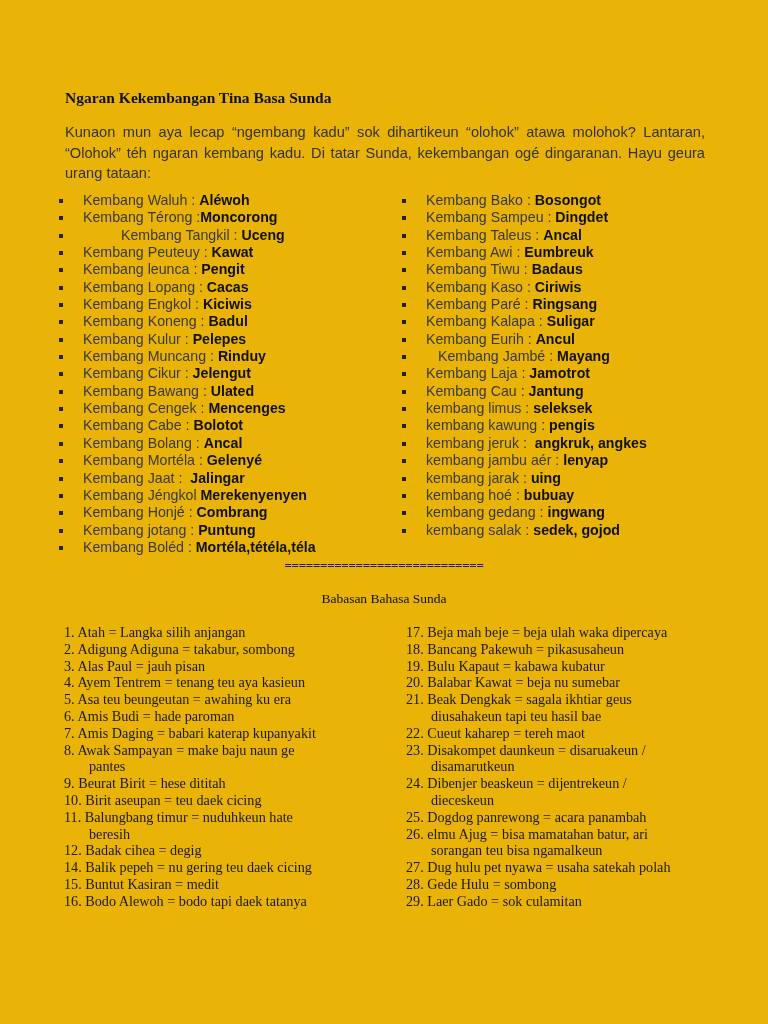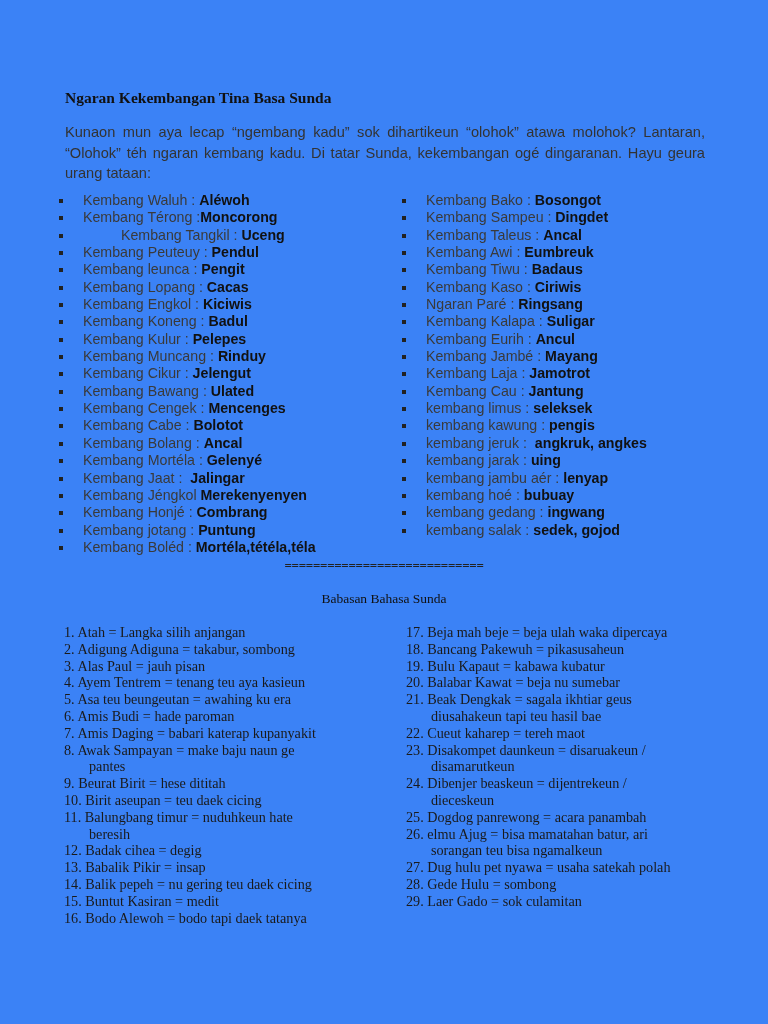--- a/index.html
+++ b/index.html
@@ -1,17 +1,17 @@
 <!DOCTYPE html>
 <html><head>
 <meta charset="utf-8">
 <style>
   html, body { margin: 0; padding: 0; background: #ffffff; }
   body { width: 768px; height: 1024px; position: relative; overflow: hidden; color: #1a1a1a; }
-  .page { position: absolute; left: 0; top: 0; width: 768px; height: 1024px; background: #3b82f6; }
+  .page { position: absolute; left: 0; top: 0; width: 768px; height: 1024px; background: #eab308; }
   .title {
     position: absolute; left: 65px; top: 89px;
     font-family: "Liberation Serif", serif; font-weight: bold; font-size: 15.5px;
     color: #111; margin: 0; white-space: nowrap;
   }
   .intro {
     position: absolute; left: 65px; top: 122px; width: 640px;
     font-family: "Liberation Sans", sans-serif; font-size: 14.6px; line-height: 20.5px;
     color: #333; text-align: justify; margin: 0;
   }
@@ -49,21 +49,21 @@
 <body>
 
 <div class="page">
   <h1 class="title">Ngaran Kekembangan Tina Basa Sunda</h1>
   <p class="intro">Kunaon mun aya lecap “ngembang kadu” sok dihartikeun “olohok” atawa molohok? Lantaran, “Olohok” téh ngaran kembang kadu. Di tatar Sunda, kekembangan ogé dingaranan. Hayu geura urang tataan:</p>
 
   <ul class="blist left" id="flowers-left">
       <li><span class="bullet"></span><span style="white-space: pre;">Kembang Waluh : </span><span class="val">Aléwoh</span></li>
       <li><span class="bullet"></span><span style="white-space: pre;">Kembang Térong :</span><span class="val">Moncorong</span></li>
       <li><span class="bullet"></span><span style="white-space: pre; margin-left: 38px;">Kembang Tangkil : </span><span class="val">Uceng</span></li>
-      <li><span class="bullet"></span><span style="white-space: pre;">Kembang Peuteuy : </span><span class="val">Pendul</span></li>
+      <li><span class="bullet"></span><span style="white-space: pre;">Kembang Peuteuy : </span><span class="val">Kawat</span></li>
       <li><span class="bullet"></span><span style="white-space: pre;">Kembang leunca : </span><span class="val">Pengit</span></li>
       <li><span class="bullet"></span><span style="white-space: pre;">Kembang Lopang : </span><span class="val">Cacas</span></li>
       <li><span class="bullet"></span><span style="white-space: pre;">Kembang Engkol : </span><span class="val">Kiciwis</span></li>
       <li><span class="bullet"></span><span style="white-space: pre;">Kembang Koneng : </span><span class="val">Badul</span></li>
       <li><span class="bullet"></span><span style="white-space: pre;">Kembang Kulur : </span><span class="val">Pelepes</span></li>
       <li><span class="bullet"></span><span style="white-space: pre;">Kembang Muncang : </span><span class="val">Rinduy</span></li>
       <li><span class="bullet"></span><span style="white-space: pre;">Kembang Cikur : </span><span class="val">Jelengut</span></li>
       <li><span class="bullet"></span><span style="white-space: pre;">Kembang Bawang : </span><span class="val">Ulated</span></li>
       <li><span class="bullet"></span><span style="white-space: pre;">Kembang Cengek : </span><span class="val">Mencenges</span></li>
       <li><span class="bullet"></span><span style="white-space: pre;">Kembang Cabe : </span><span class="val">Bolotot</span></li>
@@ -75,31 +75,31 @@
       <li><span class="bullet"></span><span style="white-space: pre;">Kembang jotang : </span><span class="val">Puntung</span></li>
       <li><span class="bullet"></span><span style="white-space: pre;">Kembang Boléd : </span><span class="val">Mortéla,tétéla,téla</span></li>
     </ul>
   <ul class="blist right" id="flowers-right">
       <li><span class="bullet"></span><span style="white-space: pre;">Kembang Bako : </span><span class="val">Bosongot</span></li>
       <li><span class="bullet"></span><span style="white-space: pre;">Kembang Sampeu : </span><span class="val">Dingdet</span></li>
       <li><span class="bullet"></span><span style="white-space: pre;">Kembang Taleus : </span><span class="val">Ancal</span></li>
       <li><span class="bullet"></span><span style="white-space: pre;">Kembang Awi : </span><span class="val">Eumbreuk</span></li>
       <li><span class="bullet"></span><span style="white-space: pre;">Kembang Tiwu : </span><span class="val">Badaus</span></li>
       <li><span class="bullet"></span><span style="white-space: pre;">Kembang Kaso : </span><span class="val">Ciriwis</span></li>
-      <li><span class="bullet"></span><span style="white-space: pre;">Ngaran Paré : </span><span class="val">Ringsang</span></li>
+      <li><span class="bullet"></span><span style="white-space: pre;">Kembang Paré : </span><span class="val">Ringsang</span></li>
       <li><span class="bullet"></span><span style="white-space: pre;">Kembang Kalapa : </span><span class="val">Suligar</span></li>
       <li><span class="bullet"></span><span style="white-space: pre;">Kembang Eurih : </span><span class="val">Ancul</span></li>
-      <li><span class="bullet"></span><span style="white-space: pre;">Kembang Jambé : </span><span class="val">Mayang</span></li>
+      <li><span class="bullet"></span><span style="white-space: pre; margin-left: 12px;">Kembang Jambé : </span><span class="val">Mayang</span></li>
       <li><span class="bullet"></span><span style="white-space: pre;">Kembang Laja : </span><span class="val">Jamotrot</span></li>
       <li><span class="bullet"></span><span style="white-space: pre;">Kembang Cau : </span><span class="val">Jantung</span></li>
       <li><span class="bullet"></span><span style="white-space: pre;">kembang limus : </span><span class="val">seleksek</span></li>
       <li><span class="bullet"></span><span style="white-space: pre;">kembang kawung : </span><span class="val">pengis</span></li>
       <li><span class="bullet"></span><span style="white-space: pre;">kembang jeruk :  </span><span class="val">angkruk, angkes</span></li>
+      <li><span class="bullet"></span><span style="white-space: pre;">kembang jambu aér : </span><span class="val">lenyap</span></li>
       <li><span class="bullet"></span><span style="white-space: pre;">kembang jarak : </span><span class="val">uing</span></li>
-      <li><span class="bullet"></span><span style="white-space: pre;">kembang jambu aér : </span><span class="val">lenyap</span></li>
       <li><span class="bullet"></span><span style="white-space: pre;">kembang hoé : </span><span class="val">bubuay</span></li>
       <li><span class="bullet"></span><span style="white-space: pre; margin-top: 28px;">kembang gedang : </span><span class="val">ingwang</span></li>
       <li><span class="bullet"></span><span style="white-space: pre;">kembang salak : </span><span class="val">sedek, gojod</span></li>
     </ul>
 
   <div class="sep">============================</div>
   <h2 class="h2">Babasan Bahasa Sunda</h2>
 
   <ul class="nlist left" id="babasan-left">
       <li><span>1. Atah = Langka silih anjangan</span></li>
@@ -107,21 +107,20 @@
       <li><span>3. Alas Paul = jauh pisan</span></li>
       <li><span>4. Ayem Tentrem = tenang teu aya kasieun</span></li>
       <li><span>5. Asa teu beungeutan = awahing ku era</span></li>
       <li><span>6. Amis Budi = hade paroman</span></li>
       <li><span>7. Amis Daging = babari katerap kupanyakit</span></li>
       <li><span>8. Awak Sampayan = make baju naun ge</span><span class="cont">pantes</span></li>
       <li><span>9. Beurat Birit = hese dititah</span></li>
       <li><span>10. Birit aseupan = teu daek cicing</span></li>
       <li><span>11. Balungbang timur = nuduhkeun hate</span><span class="cont">beresih</span></li>
       <li><span>12. Badak cihea = degig</span></li>
-      <li><span>13. Babalik Pikir = insap</span></li>
       <li><span>14. Balik pepeh = nu gering teu daek cicing</span></li>
       <li><span>15. Buntut Kasiran = medit</span></li>
       <li><span>16. Bodo Alewoh = bodo tapi daek tatanya</span></li>
     </ul>
   <ul class="nlist right" id="babasan-right">
       <li><span>17. Beja mah beje = beja ulah waka dipercaya</span></li>
       <li><span>18. Bancang Pakewuh = pikasusaheun</span></li>
       <li><span>19. Bulu Kapaut = kabawa kubatur</span></li>
       <li><span>20. Balabar Kawat = beja nu sumebar</span></li>
       <li><span>21. Beak Dengkak = sagala ikhtiar geus</span><span class="cont">diusahakeun tapi teu hasil bae</span></li>

